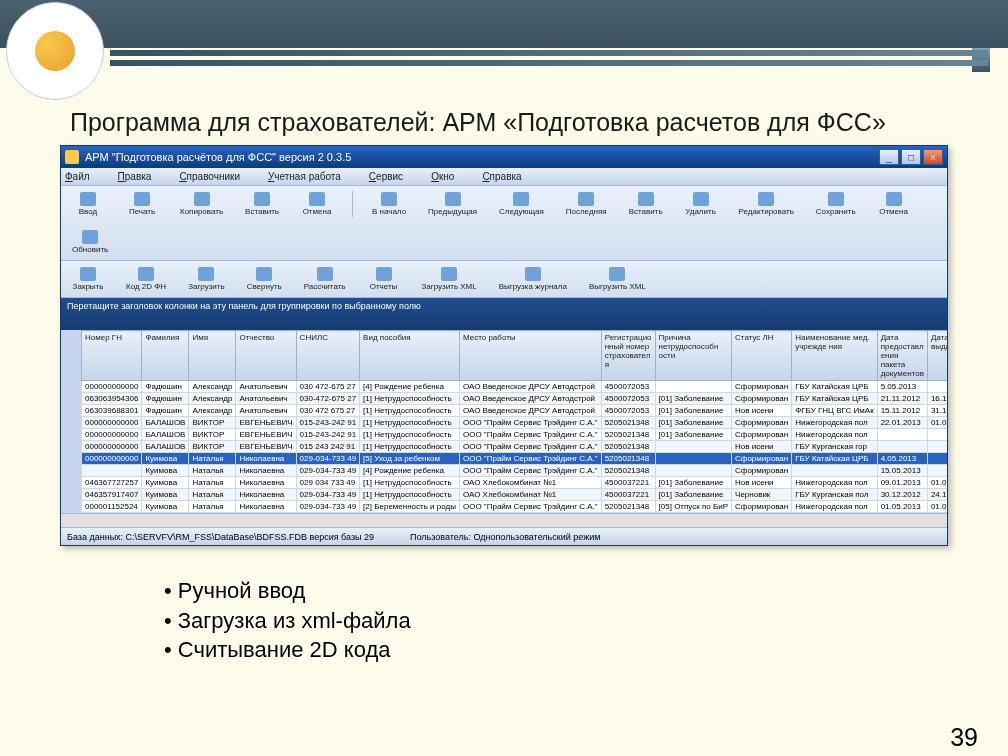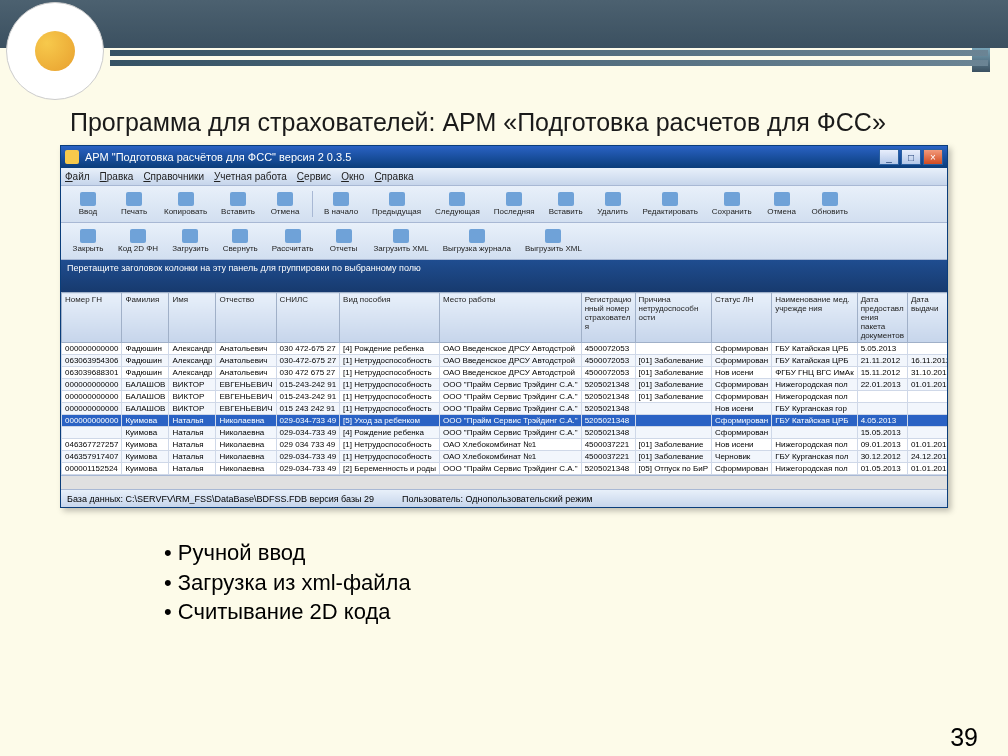--- a/index.html
+++ b/index.html
@@ -9,36 +9,36 @@
   .logo-inner { width: 40px; height: 40px; border-radius: 50%; background: radial-gradient(circle at 30% 30%, #f7c94c, #e8a02e); }
   .strips { position: absolute; top: 50px; left: 110px; right: 20px; }
   .strip { height: 6px; background: linear-gradient(to right, #365264, #6b8494); margin-bottom: 4px; }
   .big-title { margin: 60px 70px 8px 70px; font-size: 25px; color: #1a1a1a; }
   .app { margin: 6px 60px 0 60px; border: 1px solid #0a3d7a; box-shadow: 3px 3px 6px rgba(0,0,0,0.25); background: #c6d5eb; font-family: Tahoma, sans-serif; }
   .titlebar { height: 22px; background: linear-gradient(#2a62c4, #0a3d7a); color: #fff; display: flex; align-items: center; font-size: 11px; padding: 0 4px; }
   .titlebar .t-icon { width: 14px; height: 14px; background: #f7c94c; margin-right: 6px; border-radius: 2px; }
   .winbtns { margin-left: auto; display: flex; gap: 2px; }
   .winbtn { width: 20px; height: 16px; background: linear-gradient(#e8eefc, #b3c7e8); border: 1px solid #2a5fa0; font-size: 10px; display: flex; align-items: center; justify-content: center; color: #1a3a70; }
   .winbtn.close { background: linear-gradient(#f39a7b,#d14a20); color:#fff; }
-  .menubar { height: 18px; background: linear-gradient(#e8f0fa,#c6d5eb); display: flex; align-items: center; font-size: 10px; padding: 0 4px; gap: 10px; color: #222; border-bottom: 1px solid #a8b8d4; }
+  .menubar { height: 18px; background: linear-gradient(#e8f0fa,#c6d5eb); display: flex; align-items: center; font-size: 10px; padding: 0 4px; gap: 28px; color: #222; border-bottom: 1px solid #a8b8d4; }
   .menubar span u { text-decoration: underline; }
-  .toolbar { background: linear-gradient(#e8f0fa,#d2dff0); border-bottom: 1px solid #a8b8d4; padding: 3px 4px; display: flex; flex-wrap: wrap; gap: 0; }
+  .toolbar { background: linear-gradient(#e8f0fa,#d2dff0); border-bottom: 1px solid #a8b8d4; padding: 3px 4px; display: flex; flex-wrap: wrap; gap: 8px; }
   .tbtn { display: flex; flex-direction: column; align-items: center; font-size: 8px; color: #222; padding: 2px 6px; border: 1px solid transparent; border-radius: 3px; min-width: 46px; }
   .tbtn .ic { width: 16px; height: 14px; background: #6fa2d8; border-radius: 2px; margin-bottom: 1px; }
   .sep { width: 1px; background: #a8b8d4; margin: 2px 4px; }
   .grouphdr { height: 32px; background: linear-gradient(#1f4d90,#173a6e); color:#fff; font-size: 9px; padding: 3px 6px; }
-  .grid { overflow-x: auto; }
+  .grid { overflow-x: auto; margin-left: 20px; }
   table { border-collapse: collapse; width: 100%; font-size: 8px; }
   thead th { background: linear-gradient(#e8f0fa,#c6d5eb); border: 1px solid #a0b0c8; padding: 2px 3px; text-align: left; font-weight: normal; color: #222; vertical-align: top; height: 46px; }
   tbody td { border: 1px solid #cfd8e8; padding: 1px 3px; white-space: nowrap; overflow: hidden; }
   tbody tr:nth-child(odd){ background: #fff; }
   tbody tr:nth-child(even){ background: #f2f6fc; }
   tbody tr.sel { background: #2a62c4; color: #fff; }
   .scrollbar-h { height: 14px; background: #e0e0e0; border-top: 1px solid #a8b8d4; }
-  .statusbar { height: 18px; background: linear-gradient(#e8f0fa,#c6d5eb); border-top: 1px solid #a8b8d4; font-size: 9px; display: flex; align-items: center; padding: 0 6px; gap: 28px; }
+  .statusbar { height: 18px; background: linear-gradient(#e8f0fa,#c6d5eb); border-top: 1px solid #a8b8d4; font-size: 9px; display: flex; align-items: center; padding: 0 6px; gap: 36px; }
   .body-text { margin: 30px 100px 0 140px; font-size: 22px; line-height: 1.35; }
   .body-text .bullets { margin: 6px 0 0 24px; }
   .page-num { position: absolute; right: 30px; bottom: 4px; font-size: 25px; }
   .corner { position: absolute; right: 18px; top: 48px; width: 18px; height: 24px; background: linear-gradient(#7aa5b8,#3b5060); }
 </style>
 </head>
 <body>
 
 <div class="top-bar">
   <div class="logo-circle">

